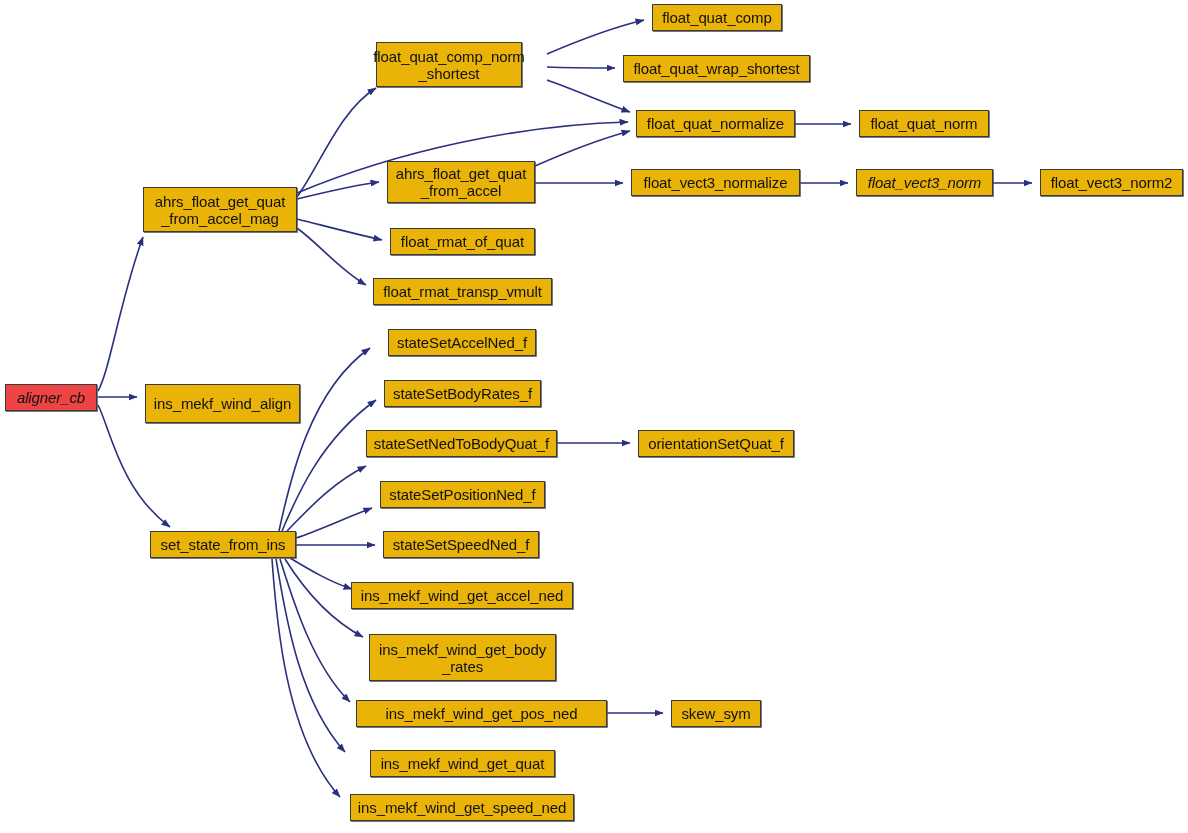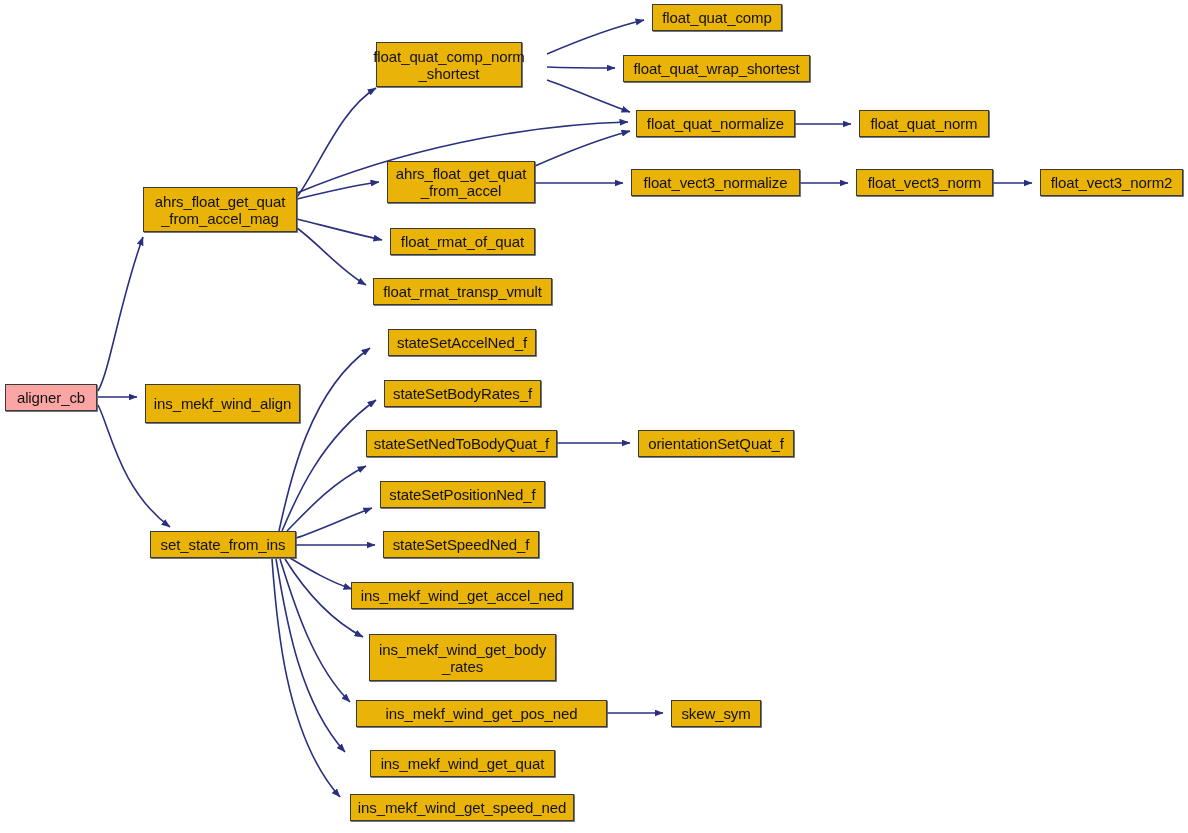--- a/index.html
+++ b/index.html
@@ -33,21 +33,22 @@
     align-items: center;
     justify-content: center;
     text-align: center;
     font-size: 15px;
     line-height: 17px;
     white-space: pre-line;
     letter-spacing: -0.1px;
     box-shadow: 0.8px 0.8px 0 #555;
   }
   .node.highlight {
-    background: #fca5a5;
+    background: #ef4444;
+    font-style: italic;
   }
 </style>
 </head>
 <body>
 
 <div id="graph">
   <svg id="edge-layer" xmlns="http://www.w3.org/2000/svg">
     <defs>
       <marker id="arrowhead" markerWidth="9" markerHeight="7" refX="8.5" refY="3.5" orient="auto" markerUnits="userSpaceOnUse">
         <polygon points="0 0, 9 3.5, 0 7" fill="#29307f"></polygon>
@@ -92,21 +93,21 @@
       <div class="node" style="left: 150px; top: 531px; width: 146px; height: 27px;">set_state_from_ins</div>
       <div class="node" style="left: 376px; top: 42px; width: 146px; height: 45px;">float_quat_comp_norm
 _shortest</div>
       <div class="node" style="left: 652px; top: 4px; width: 130px; height: 27px;">float_quat_comp</div>
       <div class="node" style="left: 623px; top: 55px; width: 187px; height: 27px;">float_quat_wrap_shortest</div>
       <div class="node" style="left: 636px; top: 110px; width: 159px; height: 27px;">float_quat_normalize</div>
       <div class="node" style="left: 859px; top: 110px; width: 130px; height: 27px;">float_quat_norm</div>
       <div class="node" style="left: 387px; top: 161px; width: 148px; height: 42px;">ahrs_float_get_quat
 _from_accel</div>
       <div class="node" style="left: 631px; top: 169px; width: 169px; height: 27px;">float_vect3_normalize</div>
-      <div class="node" style="left: 856px; top: 169px; width: 137px; height: 27px;">float_vect3_norm</div>
+      <div class="node" style="left: 856px; top: 169px; width: 137px; height: 27px; font-style: italic;">float_vect3_norm</div>
       <div class="node" style="left: 1040px; top: 169px; width: 143px; height: 27px;">float_vect3_norm2</div>
       <div class="node" style="left: 390px; top: 228px; width: 145px; height: 27px;">float_rmat_of_quat</div>
       <div class="node" style="left: 373px; top: 278px; width: 179px; height: 27px;">float_rmat_transp_vmult</div>
       <div class="node" style="left: 388px; top: 329px; width: 148px; height: 27px;">stateSetAccelNed_f</div>
       <div class="node" style="left: 384px; top: 380px; width: 157px; height: 27px; text-align: center;">stateSetBodyRates_f</div>
       <div class="node" style="left: 366px; top: 430px; width: 191px; height: 27px;">stateSetNedToBodyQuat_f</div>
       <div class="node" style="left: 638px; top: 430px; width: 156px; height: 27px;">orientationSetQuat_f</div>
       <div class="node" style="left: 380px; top: 481px; width: 165px; height: 27px;">stateSetPositionNed_f</div>
       <div class="node" style="left: 383px; top: 531px; width: 156px; height: 27px;">stateSetSpeedNed_f</div>
       <div class="node" style="left: 351px; top: 582px; width: 222px; height: 27px;">ins_mekf_wind_get_accel_ned</div>

